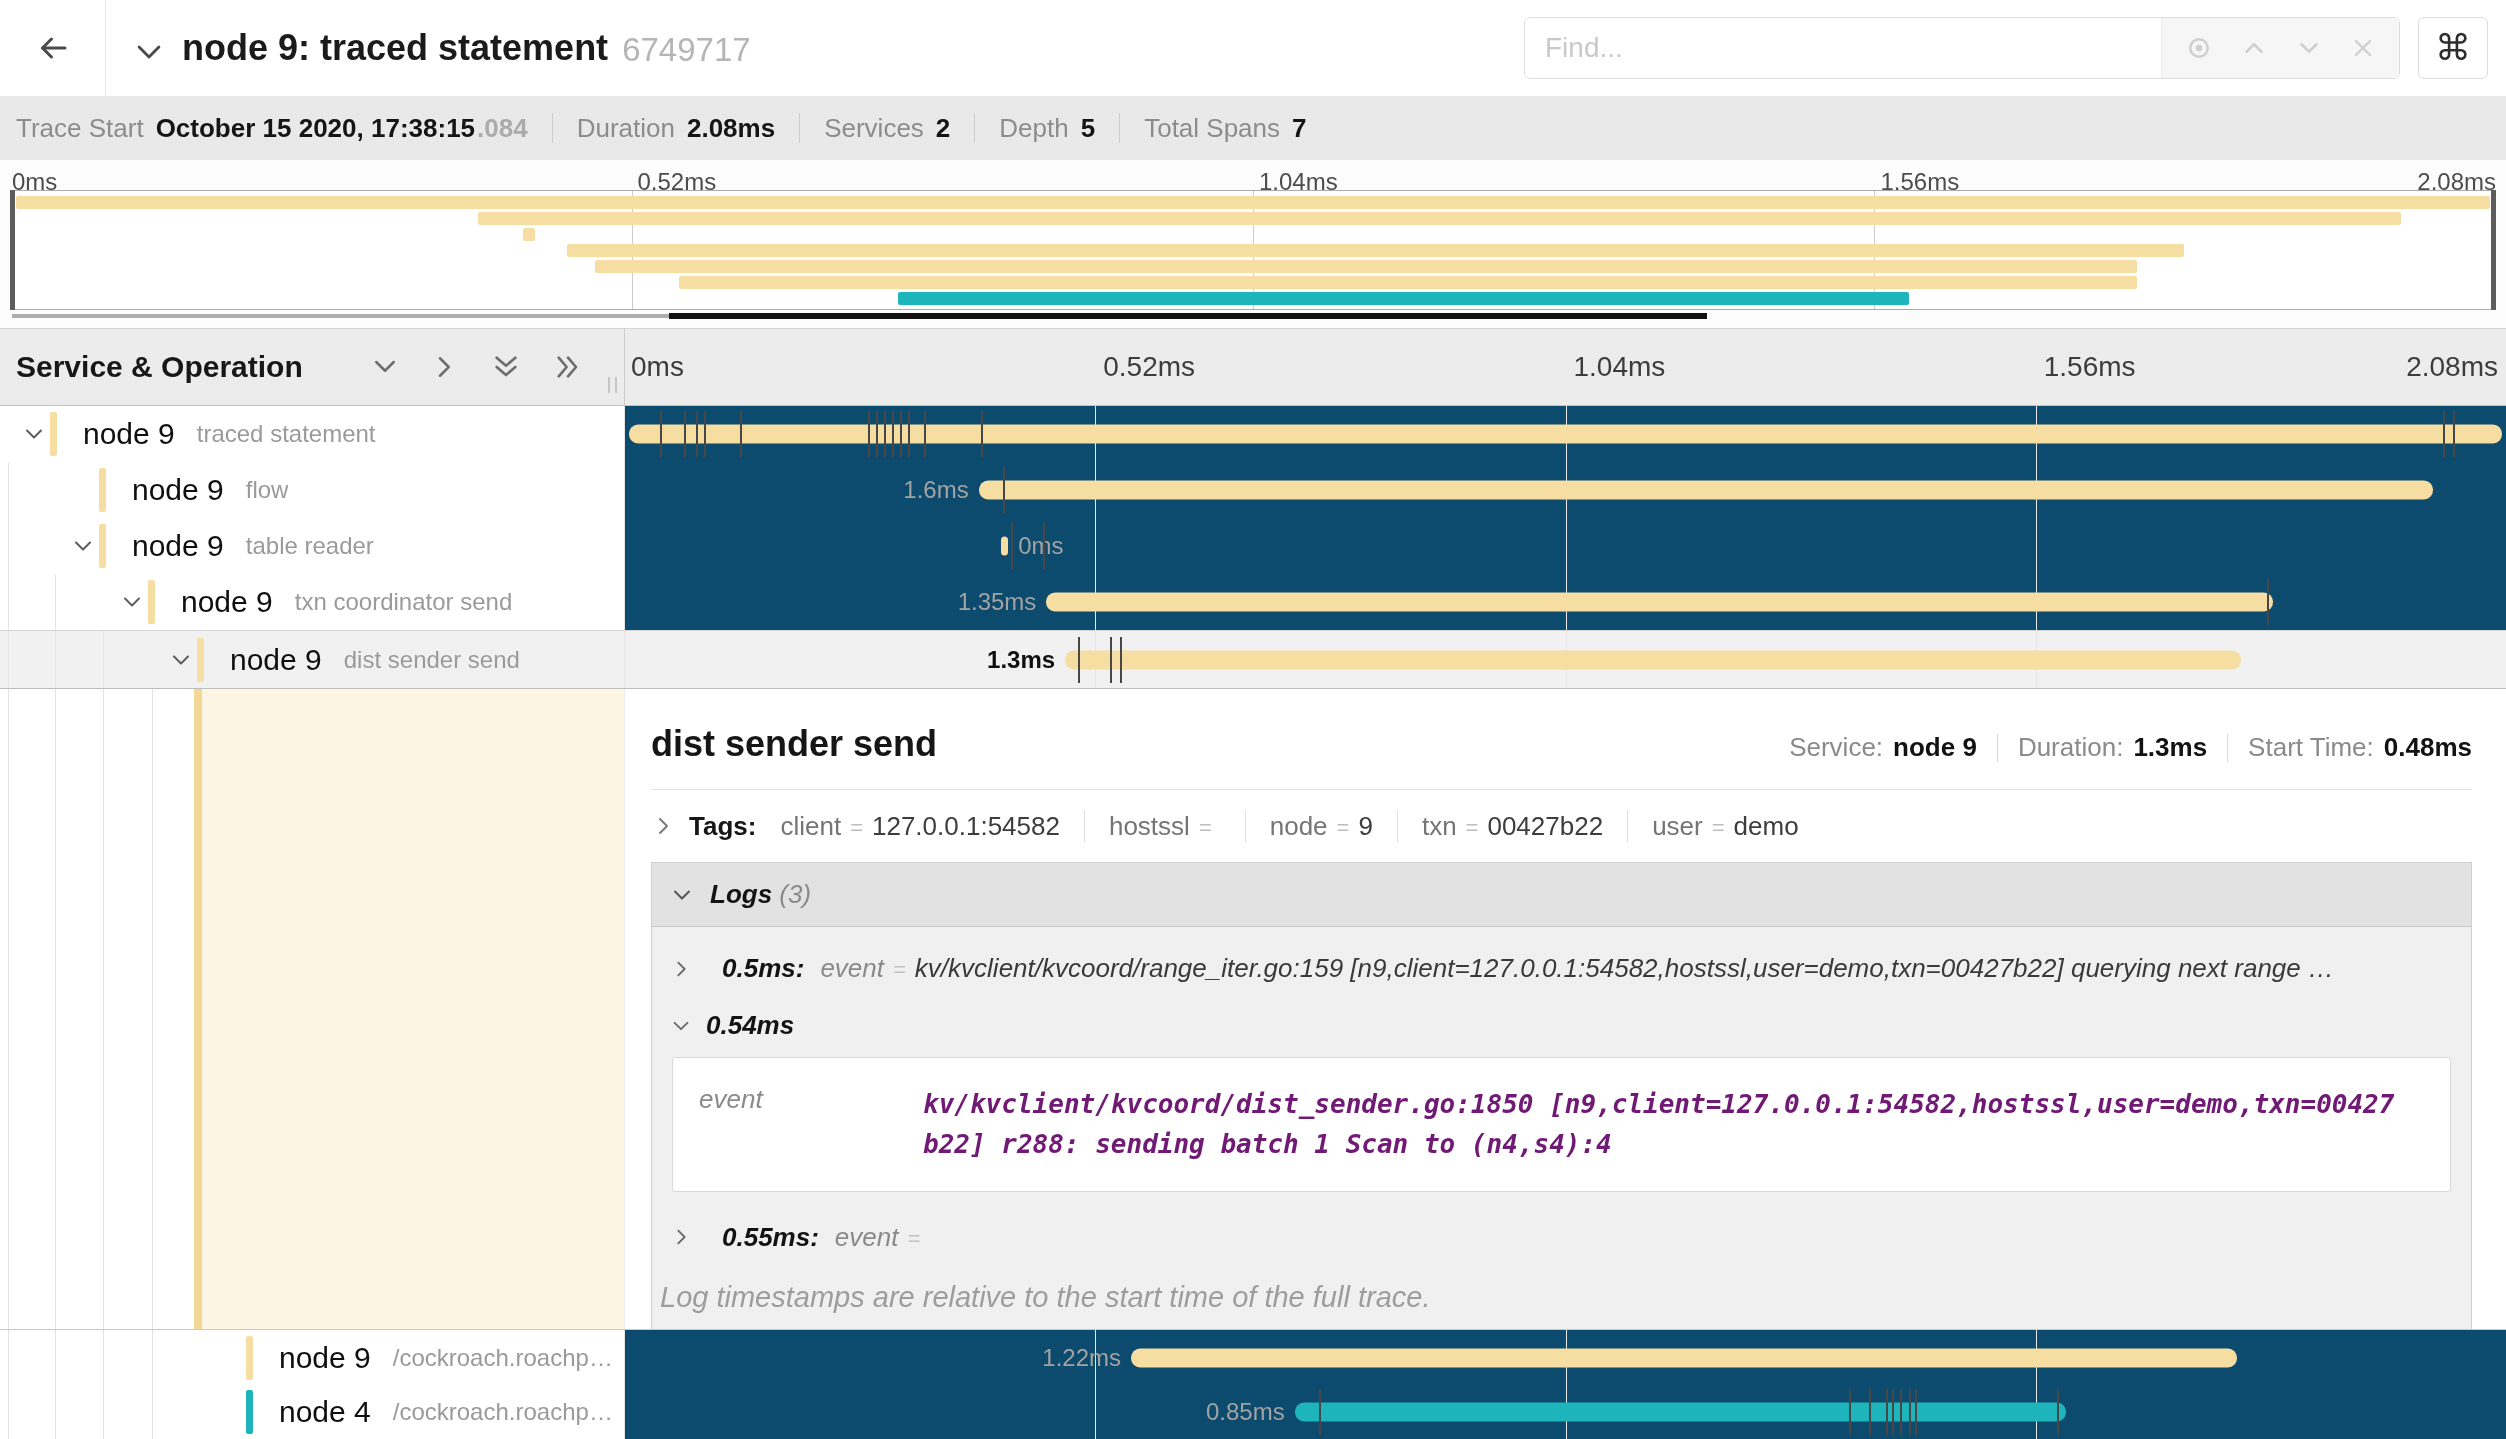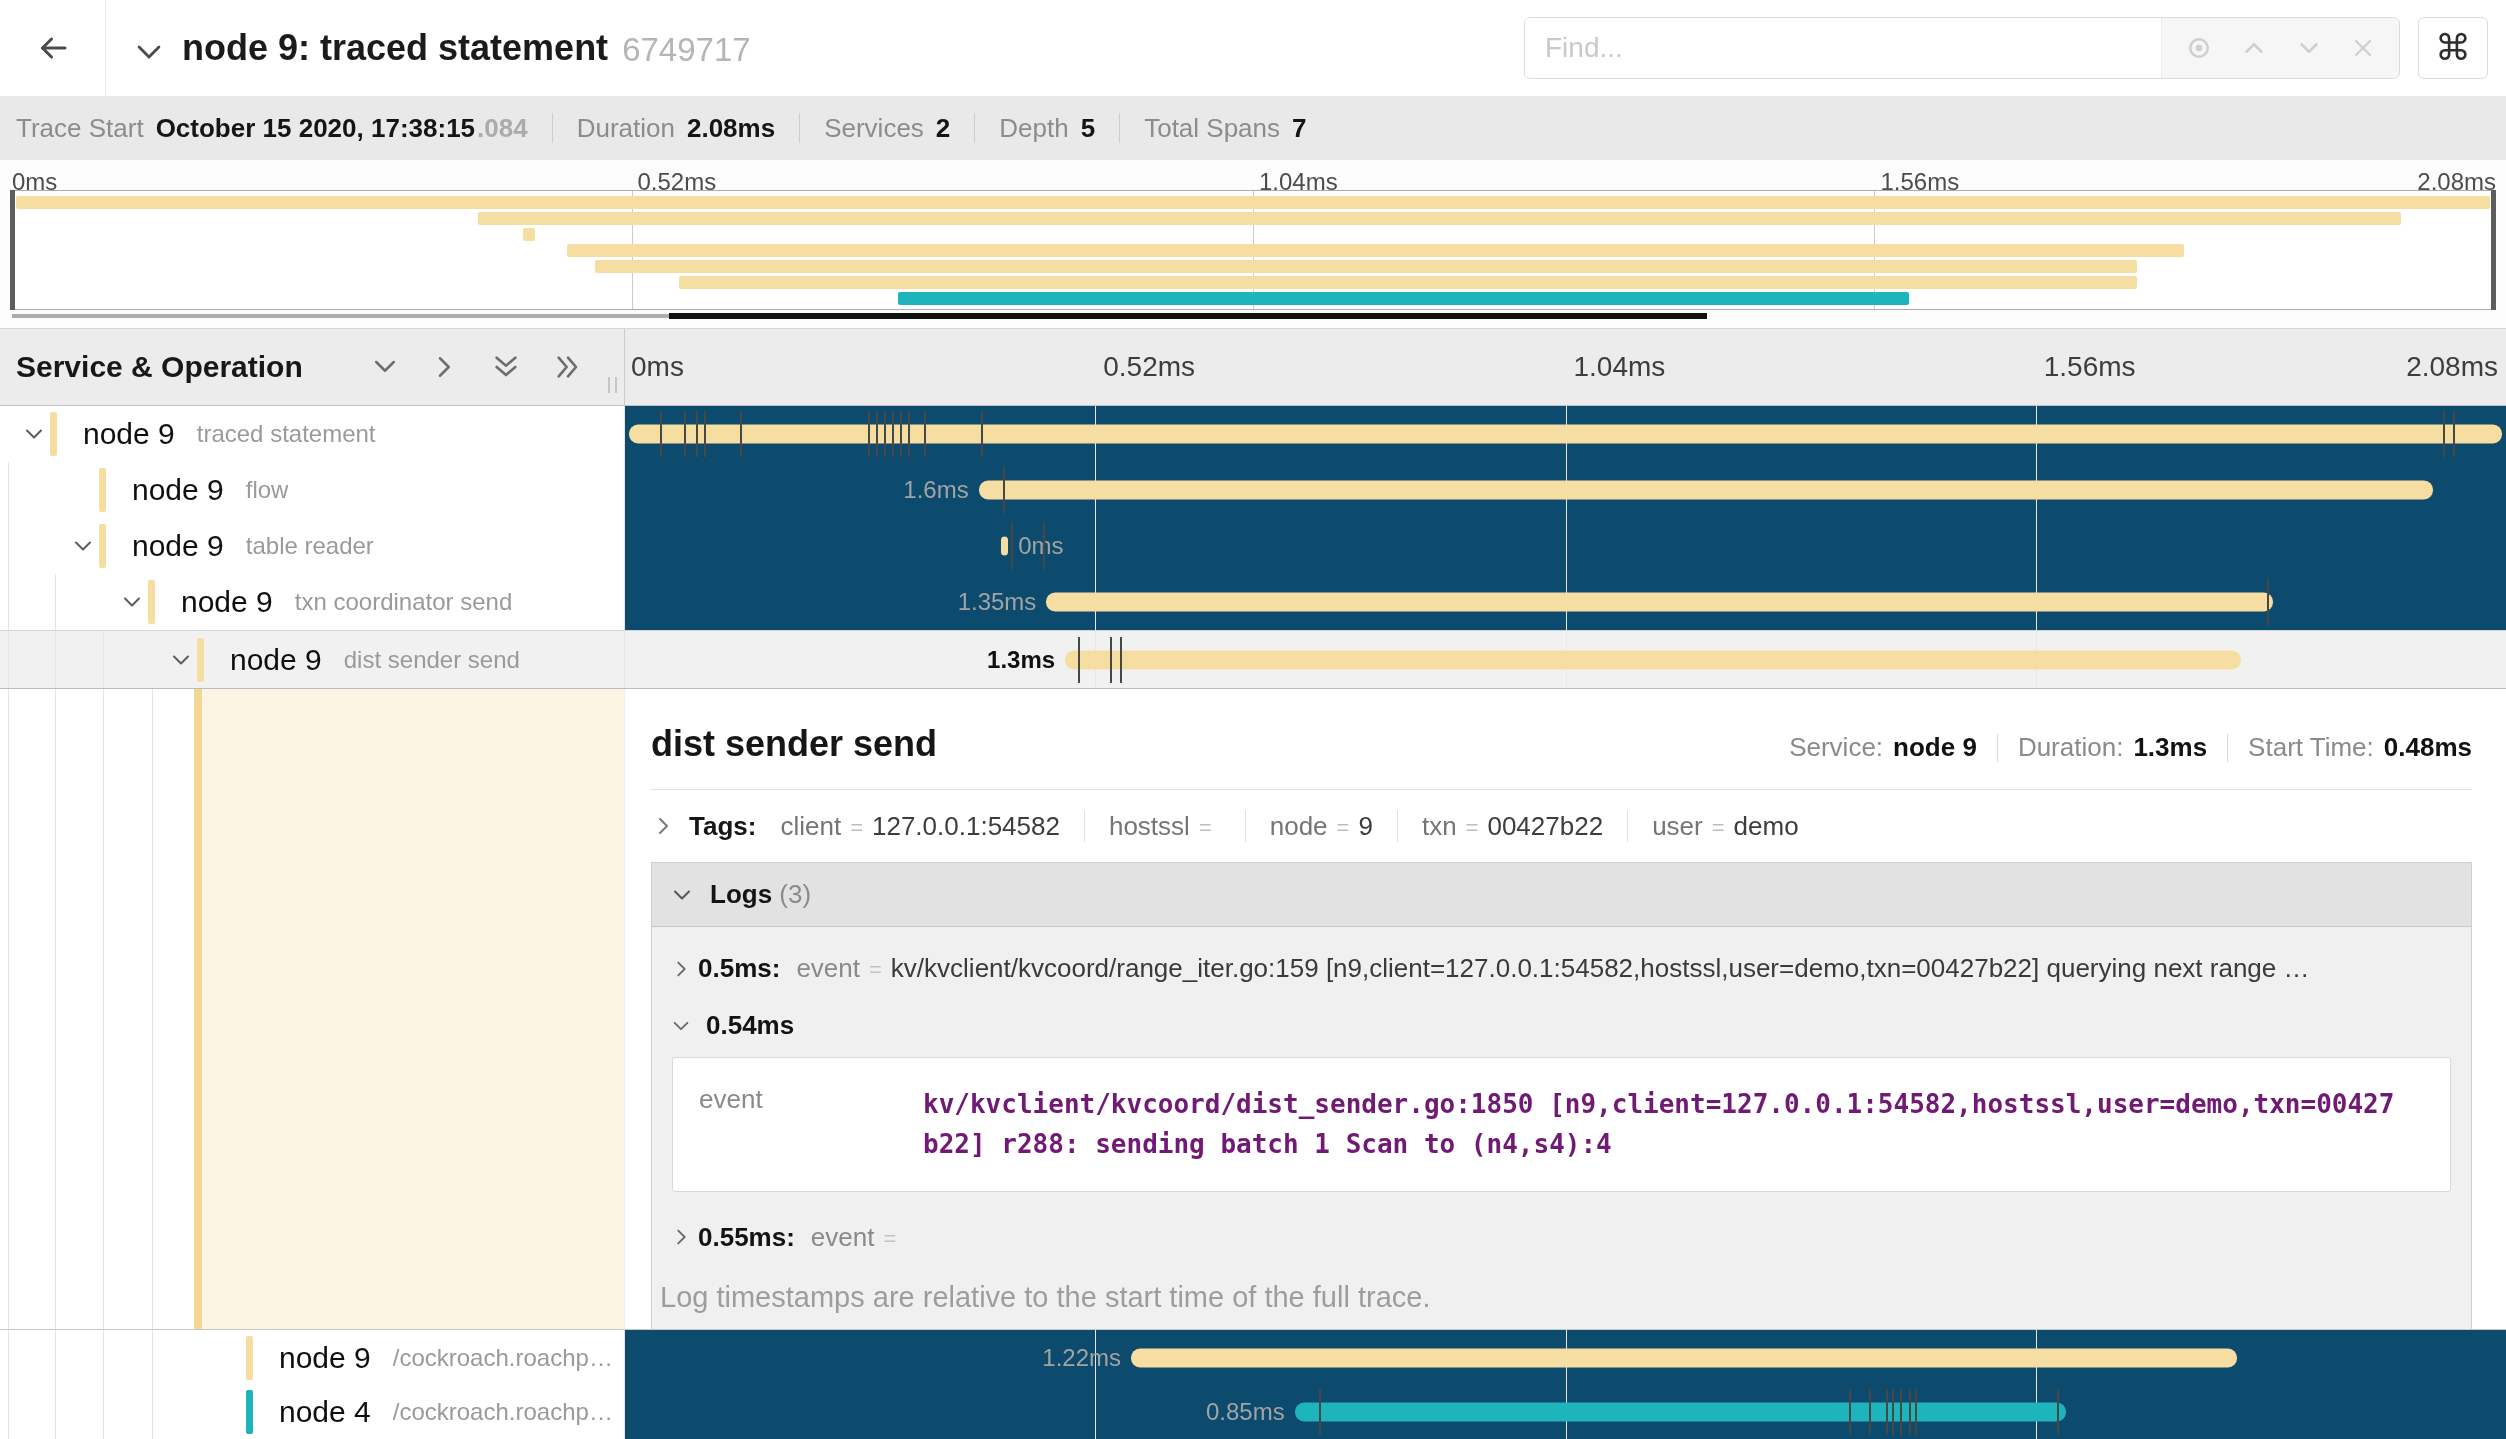--- a/index.html
+++ b/index.html
@@ -82,27 +82,27 @@
   .d-meta { margin-left:auto; display:flex; align-items:center; font-size:26px; color:#8a8a8a; white-space:nowrap; }
   .d-meta b { color:#121212; margin-left:10px; }
   .d-sep { width:1px; height:28px; background:#d9d9d9; margin:0 20px; }
   .d-rule { height:1px; background:#e2e2e2; margin-top:24px; }
   .tags-row { display:flex; align-items:center; padding:20px 0 16px; font-size:26px; }
   .tags-row > svg { stroke:#7a7a7a; flex:none; }
   .tags-label { font-weight:700; color:#161616; margin:0 24px 0 14px; }
   .tag { display:flex; align-items:baseline; white-space:nowrap; }
   .tag .k { color:#757575; } .tag .eq { color:#bdbdbd; margin:0 9px; font-size:22px; } .tag .v { color:#3d3d3d; }
   .tag-sep { width:1px; height:32px; background:#e0e0e0; margin:0 24px; align-self:center; }
-  .logs-box { border:1px solid #cfcfcf; background:#f0f0f0; margin-top:4px; }
+  .logs-box { border:1px solid #cfcfcf; background:#f0f0f0; margin-top:4px;font-style:italic; }
   .logs-head { display:flex; align-items:center; background:#e2e2e2; border-bottom:1px solid #c9c9c9; padding:16px 18px; font-size:26px; gap:16px; cursor:pointer; }
   .logs-head svg { stroke:#555; }
   .logs-title { font-weight:700; color:#141414; } .logs-count { color:#8b8b8b; }
   .log-line { display:flex; align-items:baseline; padding:26px 18px 6px; font-size:26px; white-space:nowrap; overflow:hidden; cursor:pointer; }
   .log-line svg, .log-exp-head svg { stroke:#6a6a6a; flex:none; align-self:center; }
-  .log-time { font-weight:700; color:#131313; margin:0 16px 0 6px; }
+  .log-time { font-weight:700; color:#131313; margin:0 16px 0 30px; }
   .log-k { color:#8a8a8a; } .log-eq { color:#c2c2c2; margin:0 9px; font-size:22px; }
   .log-v { color:#3a3a3a; overflow:hidden; text-overflow:ellipsis; }
   .log-exp-head { display:flex; align-items:center; padding:20px 18px 0; font-size:26px; gap:14px; cursor:pointer; }
   .exp-time { font-weight:700; color:#131313; }
   .event-table { display:flex; background:#fff; border:1px solid #d9d9d9; border-radius:3px; margin:16px 20px 4px; padding:26px 0; }
   .ev-k { width:250px; flex:none; padding-left:26px; font-size:26px; color:#8a8a8a; }
   .ev-v { font-family:"DejaVu Sans Mono", monospace; font-size:26px; font-weight:700; color:#701a75; max-width:1480px; line-height:1.55; word-break:break-all; }
   .logs-foot { padding:22px 8px 24px; font-size:29px; color:#9d9d9d; }
 </style>
 </head>

